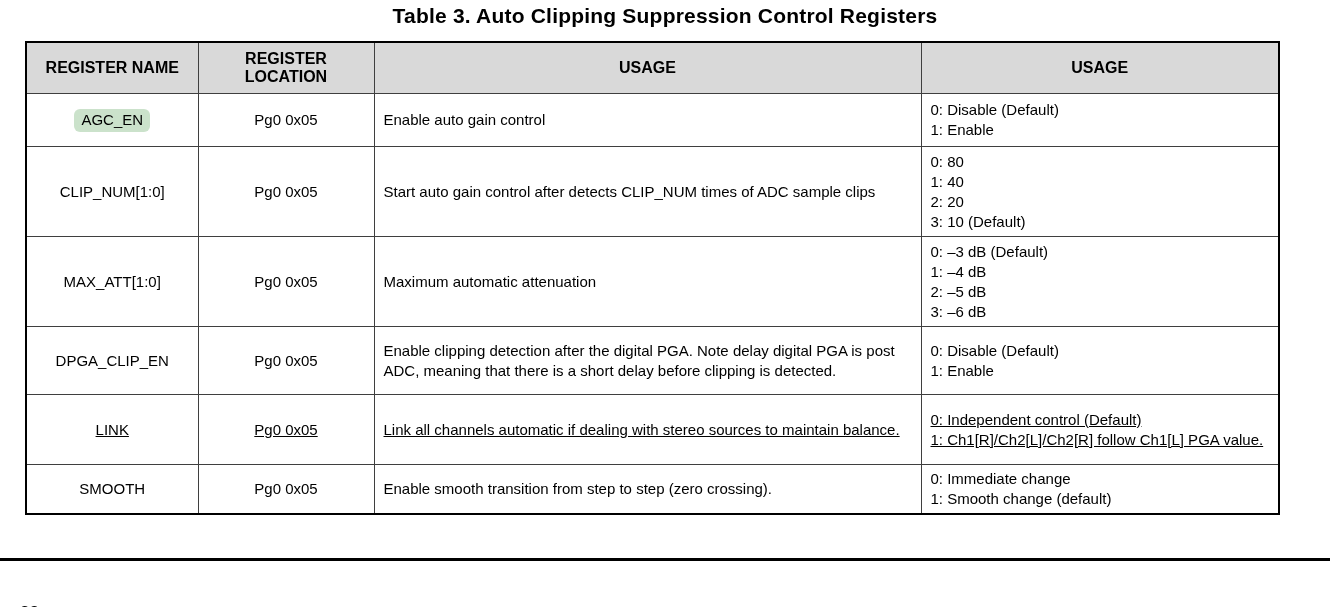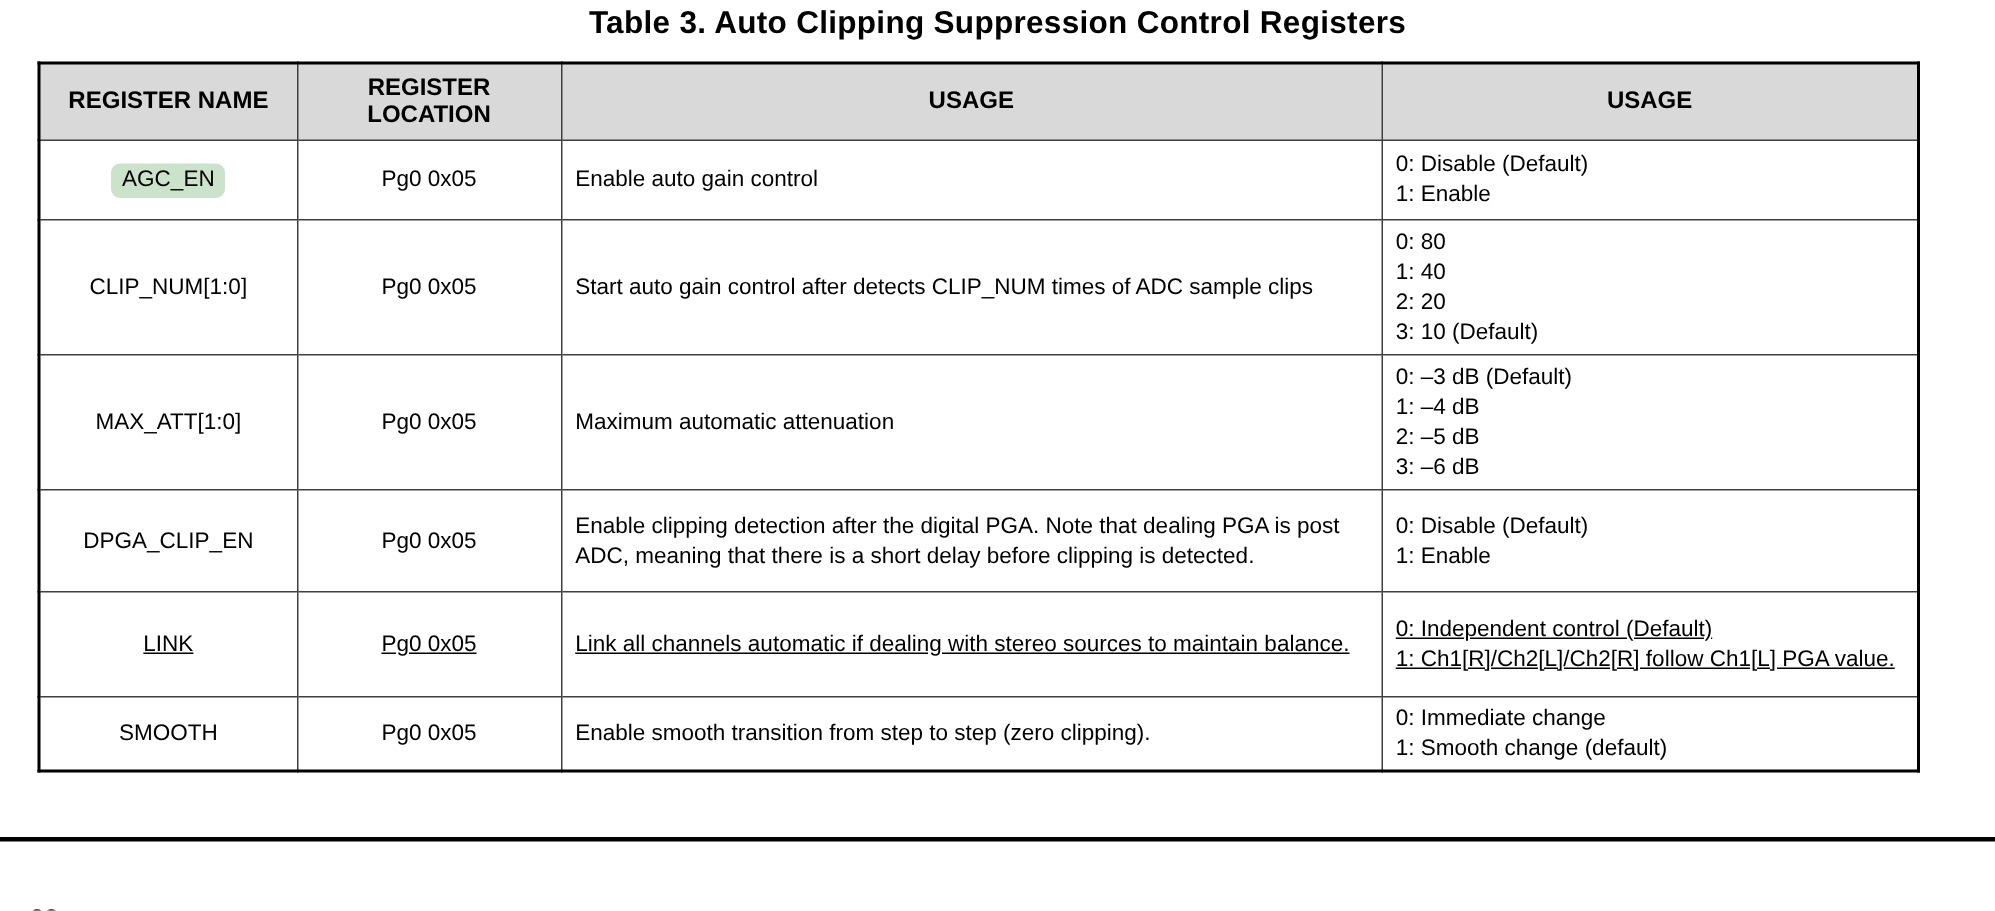--- a/index.html
+++ b/index.html
@@ -98,39 +98,39 @@
       <td class="cell-values">
         <div>0: –3 dB (Default)</div>
         <div>1: –4 dB</div>
         <div>2: –5 dB</div>
         <div>3: –6 dB</div>
       </td>
     </tr>
     <tr class="rh4">
       <td class="cell-center">DPGA_CLIP_EN</td>
       <td class="cell-center">Pg0 0x05</td>
-      <td class="cell-usage">Enable clipping detection after the digital PGA. Note that dealing PGA is post ADC, meaning that there is a short delay before clipping is detected.</td>
+      <td class="cell-usage">Enable clipping detection after the digital PGA. Note delay digital PGA is post ADC, meaning that there is a short delay before clipping is detected.</td>
       <td class="cell-values">
         <div>0: Disable (Default)</div>
         <div>1: Enable</div>
       </td>
     </tr>
     <tr class="rh5">
       <td class="cell-center">LINK</td>
       <td class="cell-center">Pg0 0x05</td>
       <td class="cell-usage">Link all channels automatic if dealing with stereo sources to maintain balance.</td>
       <td class="cell-values">
         <div>0: Independent control (Default)</div>
         <div>1: Ch1[R]/Ch2[L]/Ch2[R] follow Ch1[L] PGA value.</div>
       </td>
     </tr>
     <tr class="rh6">
       <td class="cell-center">SMOOTH</td>
       <td class="cell-center">Pg0 0x05</td>
-      <td class="cell-usage">Enable smooth transition from step to step (zero clipping).</td>
+      <td class="cell-usage">Enable smooth transition from step to step (zero crossing).</td>
       <td class="cell-values">
         <div>0: Immediate change</div>
         <div>1: Smooth change (default)</div>
       </td>
     </tr>
   </tbody>
 </table>
 
 <div class="footer-rule"></div>
 <div class="footer">

